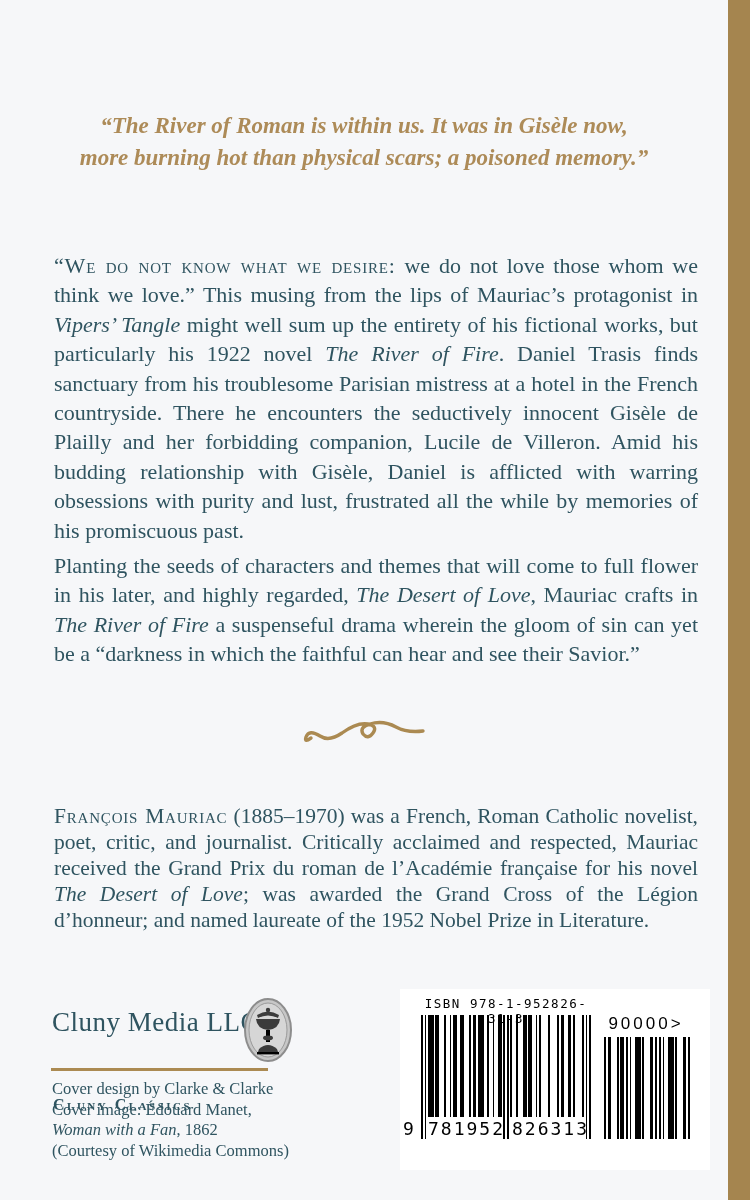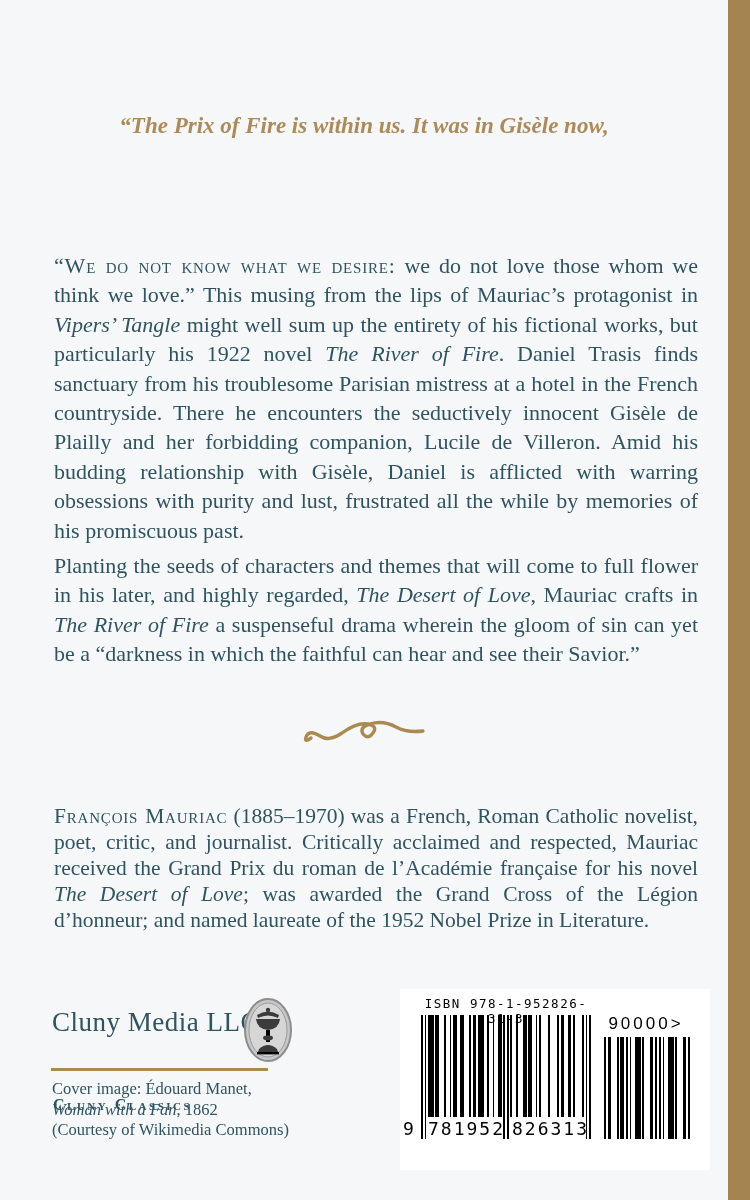--- a/index.html
+++ b/index.html
@@ -95,21 +95,22 @@
   .bc-supp-svg{position:absolute;left:204px;top:48px;}
   svg rect{fill:#000;}
 </style>
 </head>
 <body>
 
 <div class="page">
   <div class="spine"></div>
 
   <div class="pull-quote">
-    <div>“The Prix of Fire is within us. It was in Gisèle now,</div>
+    <div>“The River of Roman is within us. It was in Gisèle now,</div>
+    <div>more burning hot than physical scars; a poisoned memory.”</div>
   </div>
 
   <div class="synopsis-p p1"><span class="seg-smallcaps">“We do not know what we desire:</span><span> we do not love those whom we think we love.” This musing from the lips of Mauriac’s protagonist in </span><span class="seg-italic">Vipers’ Tangle</span><span> might well sum up the entirety of his fictional works, but particularly his 1922 novel </span><span class="seg-italic">The River of Fire</span><span>. Daniel Trasis finds sanctuary from his troublesome Parisian mistress at a hotel in the French countryside. There he encounters the seductively innocent Gisèle de Plailly and her forbidding companion, Lucile de Villeron. Amid his budding relationship with Gisèle, Daniel is afflicted with warring obsessions with purity and lust, frustrated all the while by memories of his promiscuous past.</span></div>
   <div class="synopsis-p p2"><span>Planting the seeds of characters and themes that will come to full flower in his later, and highly regarded, </span><span class="seg-italic">The Desert of Love</span><span>, Mauriac crafts in </span><span class="seg-italic">The River of Fire</span><span> a suspenseful drama wherein the gloom of sin can yet be a “darkness in which the faithful can hear and see their Savior.”</span></div>
 
   <div class="flourish-wrap">
     <span>
       <svg width="130" height="44" viewBox="0 0 130 44" fill="none">
         <path d="M12,28 q-7,5 -5,-1 q3,-8 14,-1 q9,6 22,-3 q15,-11 26,-9 q10,2 5,9 q-5,7 -10,1 q-4,-7 7,-10 q13,-4 26,3 q11,6 27,4" stroke="#ab8a52" stroke-width="3.4" stroke-linecap="round" fill="none"></path>
       </svg>
@@ -133,20 +134,21 @@
         <ellipse cx="25" cy="41" rx="5" ry="2.4"></ellipse>
         <path d="M16,52 q9,-8 18,0 l1,3 h-20 z"></path>
         <rect x="14" y="55" width="22" height="2.4"></rect>
       </g>
     </svg>
   </span>
 
   <div class="gold-rule"></div>
 
   <div class="credits">
+    <div><span>Cover design by Clarke &amp; Clarke</span></div>
     <div><span>Cover image: Édouard Manet,</span></div>
     <div><span class="seg-italic">Woman with a Fan</span><span>, 1862</span></div>
     <div><span>(Courtesy of Wikimedia Commons)</span></div>
   </div>
 
   <div class="barcode-box">
     <div class="bc-label">ISBN 978-1-952826-31-3</div>
     <svg class="bc-main-svg" id="bc-main" width="170" height="124" viewBox="0 0 95 100" preserveAspectRatio="none" shape-rendering="crispEdges">
         <rect x="0" y="0" width="1" height="100"></rect>
         <rect x="2" y="0" width="1" height="100"></rect>

